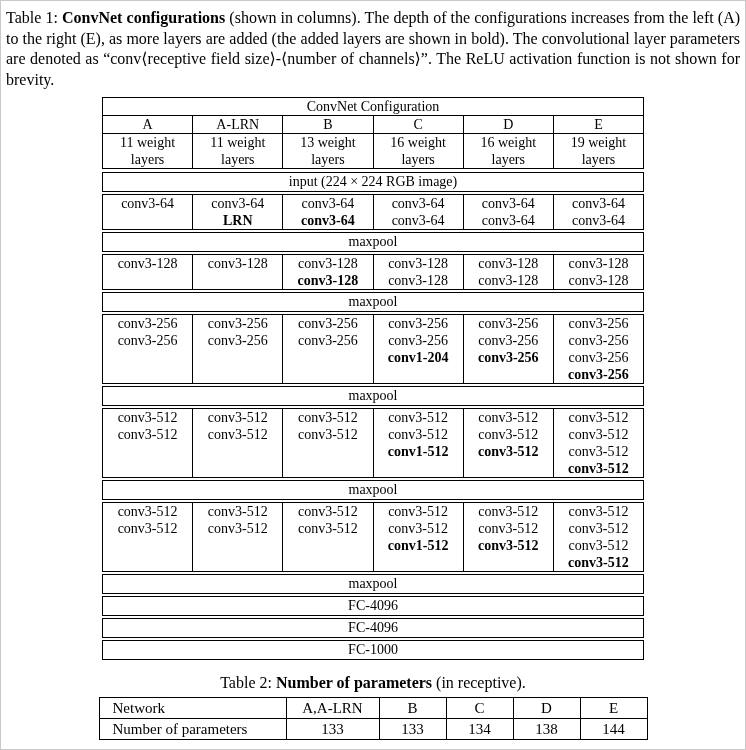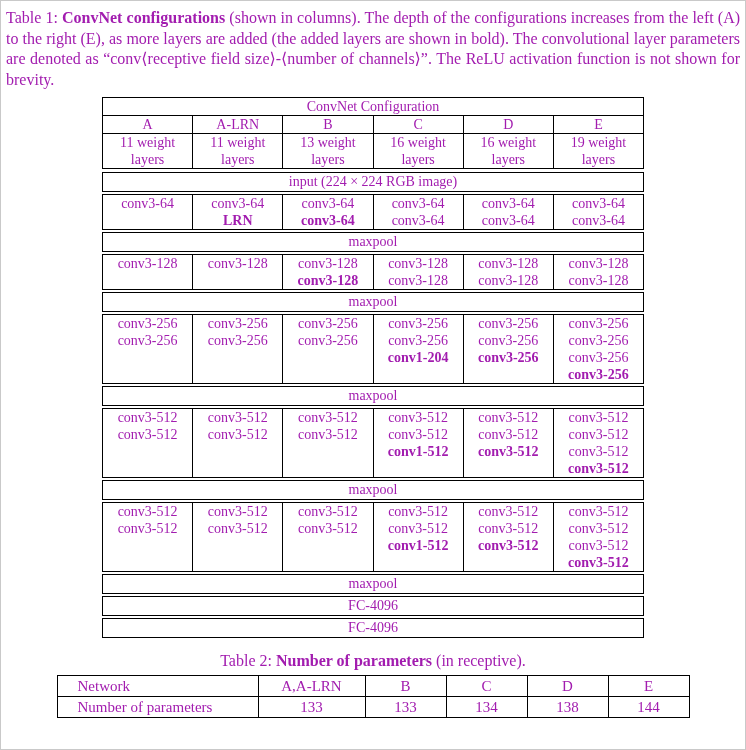--- a/index.html
+++ b/index.html
@@ -9,21 +9,21 @@
   }
   .page {
     position: relative;
     width: 746px;
     height: 750px;
     box-sizing: border-box;
     background: #ffffff;
     border: 1px solid #c9c9c9;
     overflow: hidden;
     font-family: "Liberation Serif", "DejaVu Serif", "DejaVu Sans", serif;
-    color: #a21caf;
+    color: #000000;
   }
   
   .caption1 {
     margin: 7px 5px 7px 5px;
     font-size: 16px;
     line-height: 20.5px;
     text-align: justify;
   }
   .caption1 b { font-weight: bold; }
   
@@ -76,21 +76,21 @@
   }
   .caption2 b { font-weight: bold; }
   #table2 {
     margin: 4px auto 0 auto;
     border-collapse: collapse;
     font-size: 15px;
   }
   #table2 td {
     border: 1px solid #000;
     line-height: 20px;
-    padding: 0 20px;
+    padding: 0 13px;
     text-align: center;
   }
   #table2 td.t2-label {
     width: 160px;
     text-align: left;
   }
   #table2 td.t2-wide { width: 66px; }
   #table2 td.t2-narrow { width: 40px; }
 </style>
 </head>
@@ -279,20 +279,21 @@
           <div class="cell" style="min-height: 68px;">
             <div class="line">conv3-512</div>
             <div class="line">conv3-512</div>
             <div class="line">conv3-512</div>
             <div class="line bold">conv3-512</div>
           </div>
         </div>
         <div class="block span-row">maxpool</div>
         <div class="block span-row">FC-4096</div>
         <div class="block span-row">FC-4096</div>
+        <div class="block span-row">FC-1000</div>
       </div>
   </div>
 
   <p class="caption2"><span>Table 2: </span><b>Number of parameters</b><span> (in receptive).</span></p>
 
   <table id="table2">
     <tbody id="t2-body">
         <tr>
           <td class="t2-label">Network</td>
           <td class="t2-wide">A,A-LRN</td>

